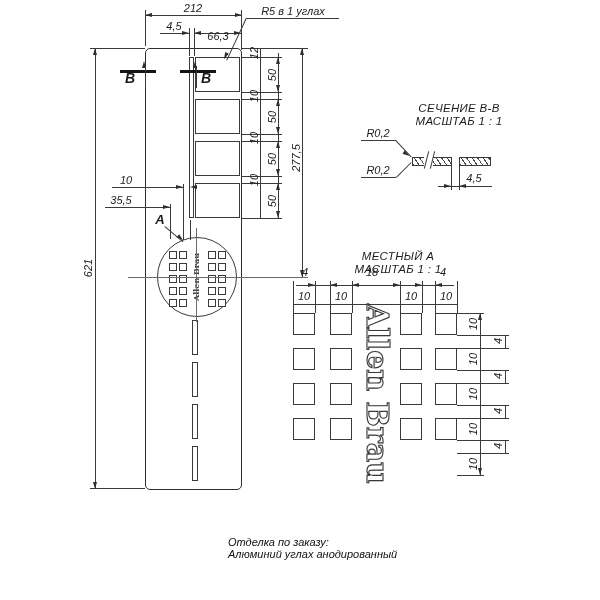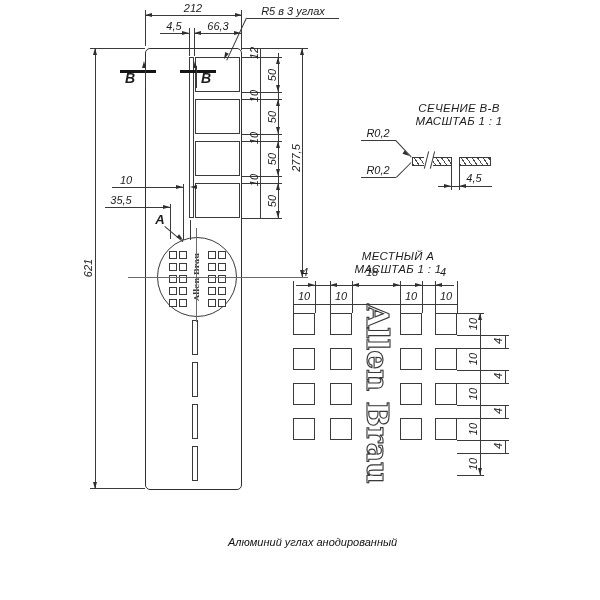--- a/index.html
+++ b/index.html
@@ -97,23 +97,23 @@
     <div class="dim" style="left:193px;top:8px;">212</div>
 
     <div class="lv" style="left:189px;top:28px;height:28px;"></div>
     <div class="lv" style="left:194px;top:28px;height:28px;"></div>
     <div class="lh" style="left:160px;top:33px;width:29px;"></div>
     <div class="lh" style="left:194px;top:33px;width:47px;"></div>
     <div class="arr" style="left:182px;top:30.5px;"></div>
     <div class="arl" style="left:194px;top:30.5px;"></div>
     <div class="arr" style="left:234px;top:30.5px;"></div>
     <div class="dim" style="left:174px;top:26px;">4,5</div>
-    <div class="dim" style="left:218px;top:26px;">66,3</div>
-
-    <div class="dim" style="left:293px;top:11px;">R5 в 3 углах</div>
+    <div class="dim" style="left:218px;top:36px;">66,3</div>
+
+    <div class="dim" style="left:293px;top:11px;">R5 в 1 углах</div>
     <div class="lh" style="left:247px;top:18px;width:92px;"></div>
     <div class="ldr" style="left:247px;top:18px;width:47px;transform:rotate(115deg);"></div>
     <div class="arr" style="left:222px;top:54px;transform:rotate(115deg);"></div>
 
     <div class="lh" style="left:242px;top:48px;width:66px;"></div>
     <div class="lh" style="left:241px;top:57px;width:41px;"></div>
     <div class="lh" style="left:241px;top:92px;width:41px;"></div>
     <div class="lh" style="left:241px;top:99px;width:41px;"></div>
     <div class="lh" style="left:241px;top:134px;width:41px;"></div>
     <div class="lh" style="left:241px;top:141px;width:41px;"></div>
@@ -265,16 +265,17 @@
     <div class="dim r" style="left:473px;top:394px;">10</div>
     <div class="dim r" style="left:473px;top:429px;">10</div>
     <div class="dim r" style="left:473px;top:464px;">10</div>
     <div class="dim r" style="left:498px;top:341px;">4</div>
     <div class="dim r" style="left:498px;top:376px;">4</div>
     <div class="dim r" style="left:498px;top:411px;">4</div>
     <div class="dim r" style="left:498px;top:446px;">4</div>
   </div>
 
   <div class="notes">
+    <div>Отделка по заказу:</div>
     <div>Алюминий углах анодированный</div>
   </div>
 
 </div>
 
 </body></html>

